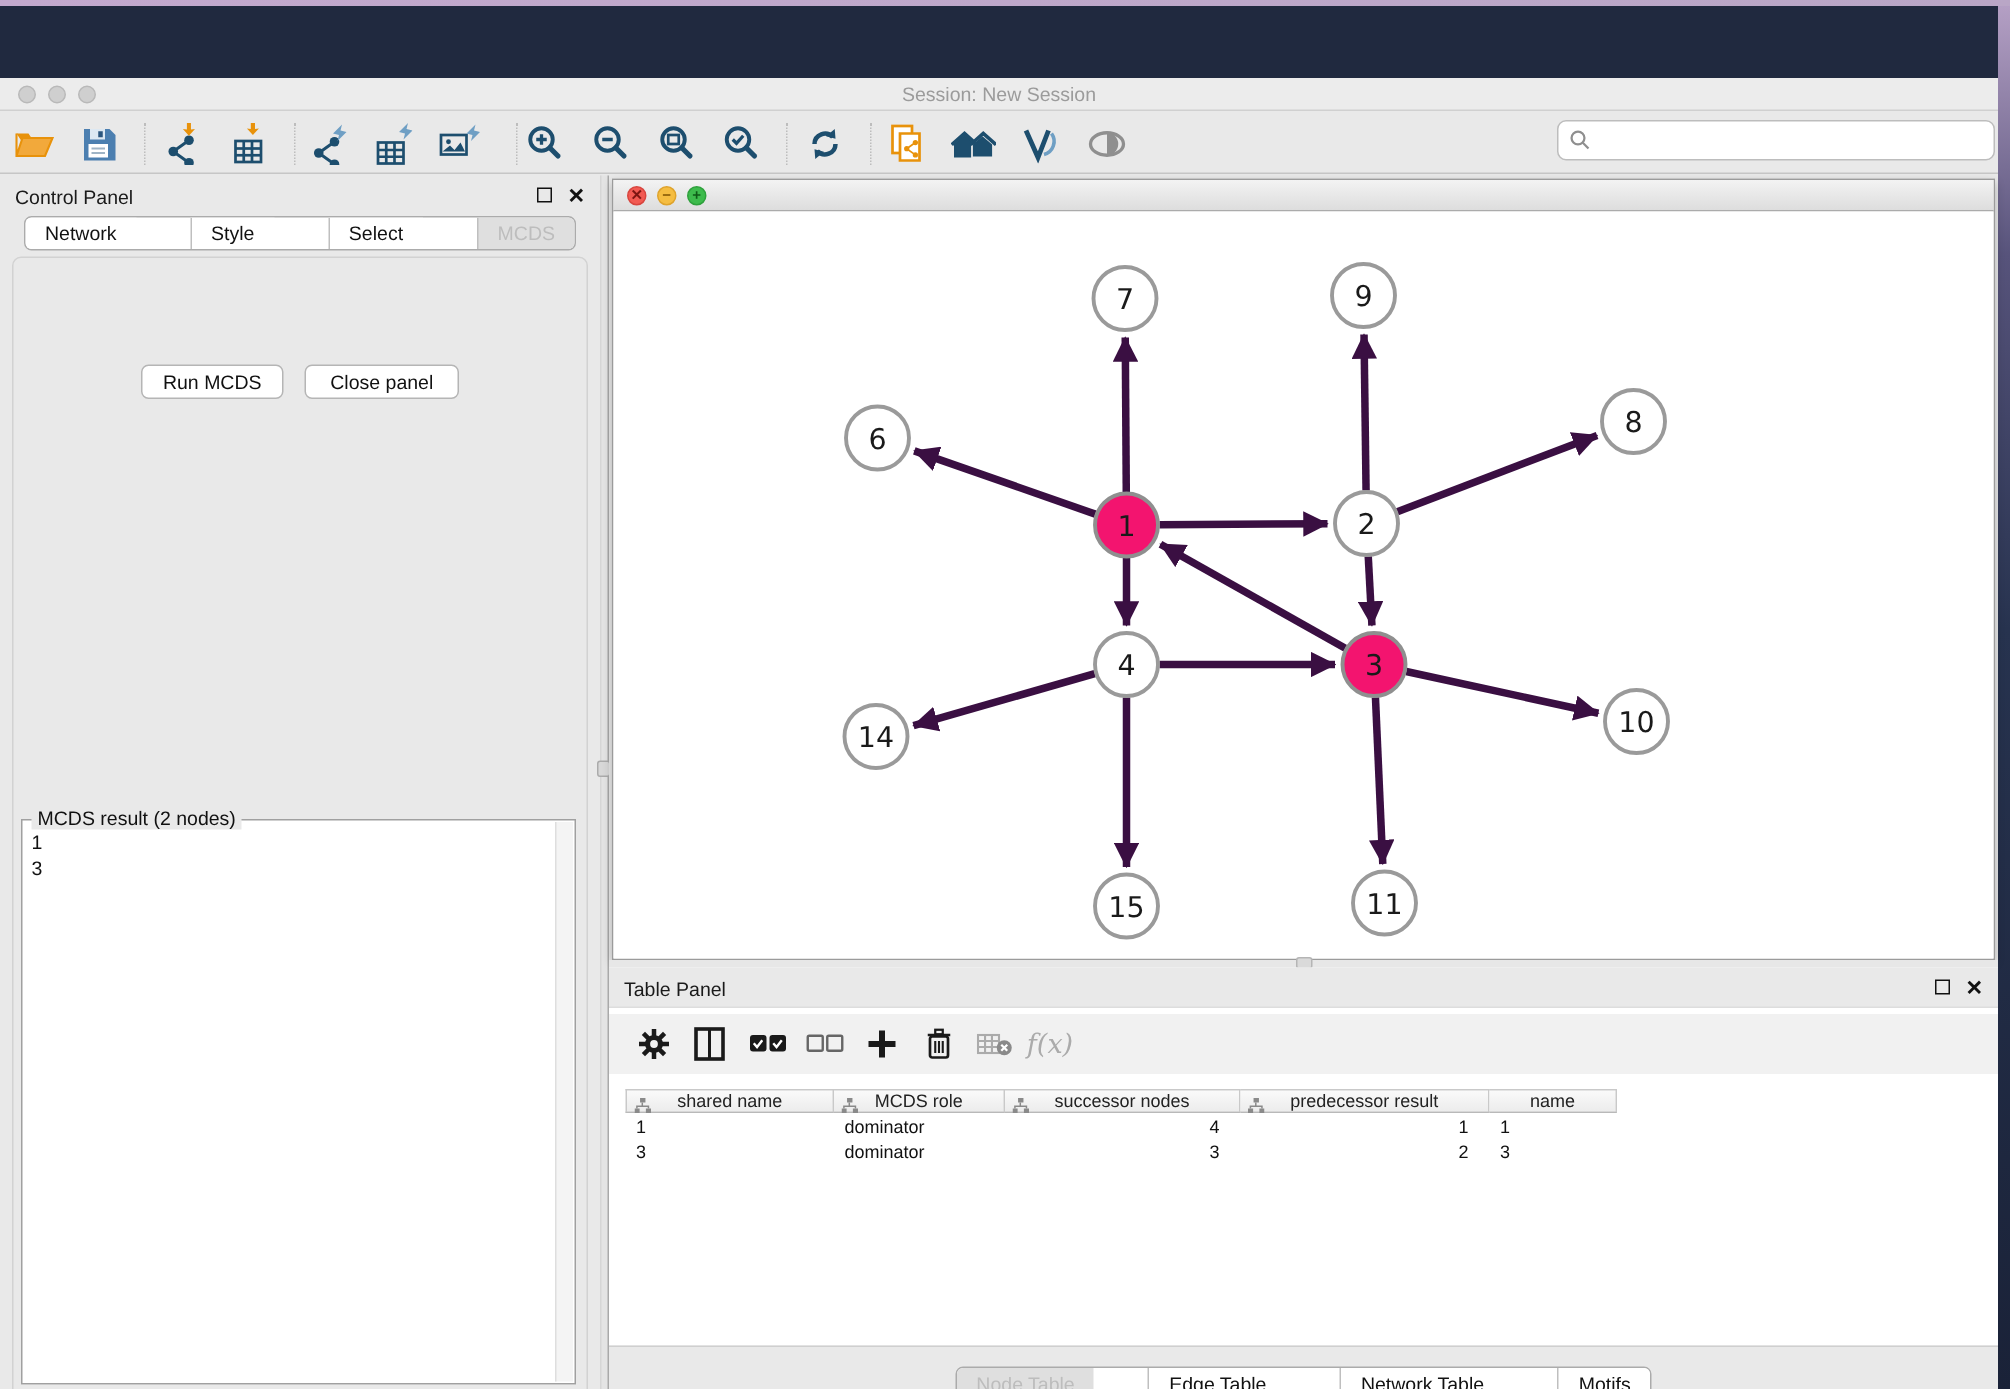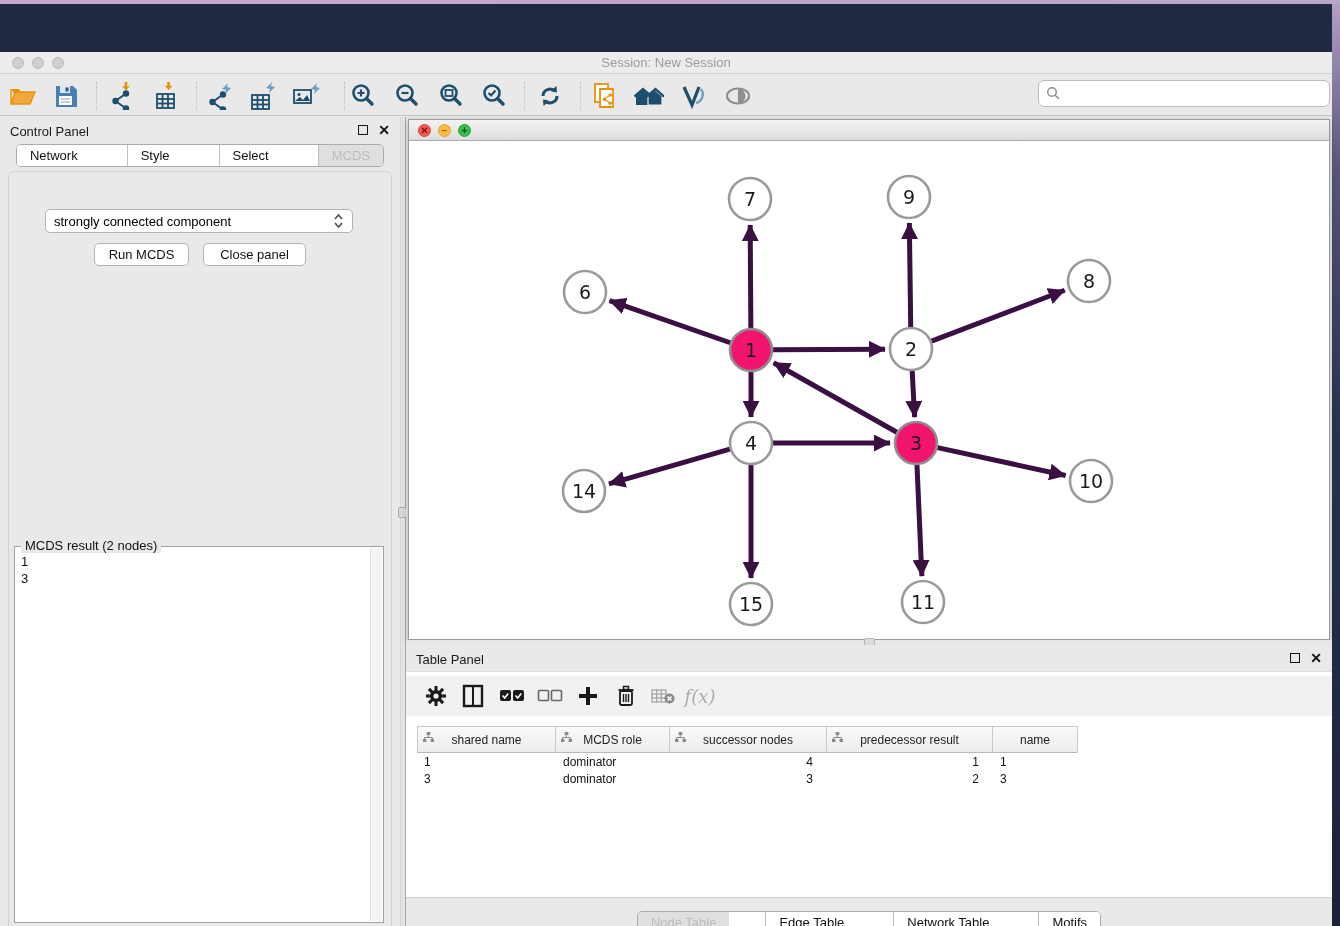--- a/index.html
+++ b/index.html
@@ -105,21 +105,21 @@
   
   .table-panel { position:absolute; left:0; top:528px; width:926px; height:300px; background:#FFF; }
   .table-panel .panel-header { background:#E9E9E9; height:27px; border-bottom:1px solid #DDD; }
   .tp-toolbar { position:absolute; left:0; top:31px; width:100%; height:40px; background:#F1F1F1; }
   .tp-ico { position:absolute; top:6px; width:28px; height:28px; display:flex;
     align-items:center; justify-content:center; cursor:pointer; }
   .tp-ico.disabled { cursor:default; }
   .fx { font-family:"DejaVu Serif", serif; font-style:italic; font-size:18px; color:#ABABAB; }
 
   .tbl { position:absolute; left:11px; top:81px; }
-  .tbl-header { display:flex; height:27px; }
+  .tbl-header { display:flex; height:16px; }
   .tbl-hcell { position:relative; background:linear-gradient(#FAFAFA,#ECECEC);
     border-top:1px solid #C9C9C9; border-bottom:1px solid #B9B9B9; border-right:1px solid #C9C9C9;
     font-size:12px; color:#222; display:flex; align-items:center; justify-content:center; cursor:pointer; }
   .tbl-hcell:first-child { border-left:1px solid #C9C9C9; }
   .tbl-hcell .tree { position:absolute; left:5px; top:5px; }
   .tbl-row { display:flex; height:17px; cursor:default; }
   .tbl-cell { font-size:12px; color:#111; display:flex; align-items:center; }
   .al-left { justify-content:flex-start; padding-left:7px; }
   .al-right { justify-content:flex-end; padding-right:14px; }
 
@@ -333,29 +333,20 @@
         </div>
         <div class="cp-tabs">
           <span class="seg-group" id="cp-tab-group">
               <span class="seg-tab">Network</span>
               <span class="seg-tab">Style</span>
               <span class="seg-tab">Select</span>
               <span class="seg-tab disabled-sel">MCDS</span>
             </span>
         </div>
         <div class="cp-box"></div>
-        <div class="dropdown">
-          <span class="dd-val">strongly connected component</span>
-          <span>
-              <svg width="11" height="16" viewBox="0 0 11 16">
-                <path d="M2 6 l3.5 -4 3.5 4" fill="none" stroke="#555" stroke-width="1.8"></path>
-                <path d="M2 10 l3.5 4 3.5 -4" fill="none" stroke="#555" stroke-width="1.8"></path>
-              </svg>
-            </span>
-        </div>
         <button class="cp-btn btn-run">Run MCDS</button>
         <button class="cp-btn btn-close">Close panel</button>
 
         <div class="result-box">
           <div class="result-legend">MCDS result (2 nodes)</div>
           <div class="result-lines" id="result-lines">
               <div>1</div>
               <div>3</div>
             </div>
           <div class="result-scroll"></div>

